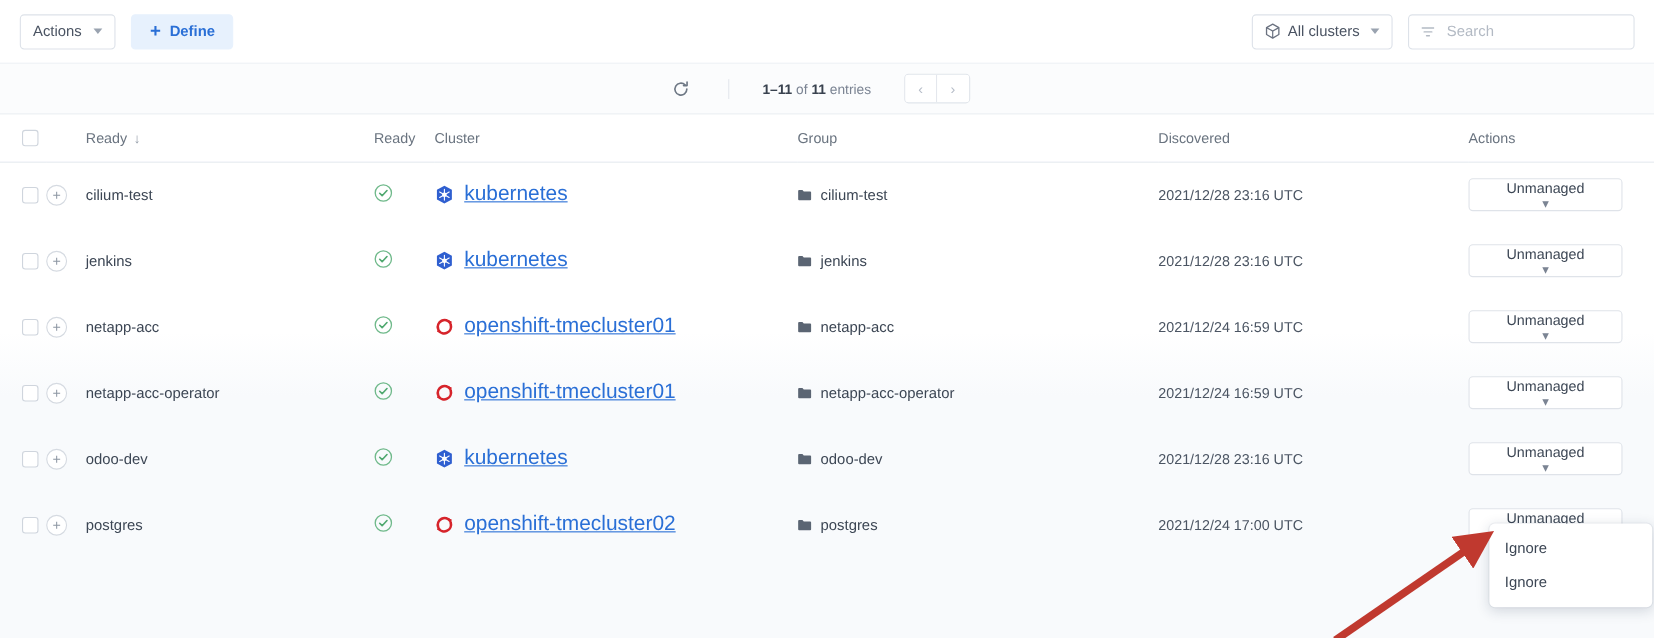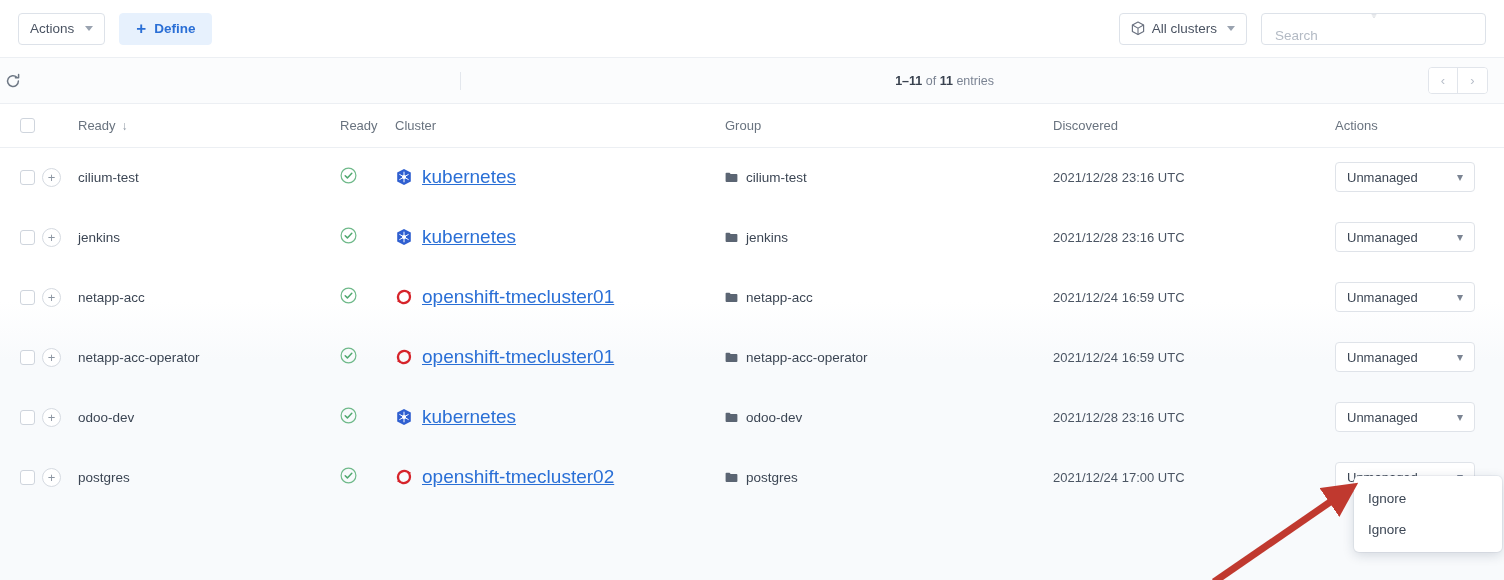--- a/index.html
+++ b/index.html
@@ -63,23 +63,23 @@
   }
   .plus-glyph { font-size: 17px; font-weight: 700; line-height: 1; color:#2a6fd6;}
   .spacer { flex: 1; }
 
   .clusters-select {
     height: 32px; border: 1px solid #dde2e9; border-radius: 4px;
     background: #fff; display: flex; align-items: center; gap: 7px;
     padding: 0 11px; font-size: 13.5px; color: #4a5362; cursor: pointer;
   }
   .search-box {
-    height: 32px; width: 225px; margin-left: 14px;
+    height: 32px; width: 206px; margin-left: 14px;
     border: 1px solid #dde2e9; border-radius: 4px; background: #fff;
-    display: flex; align-items: center; gap: 9px; padding: 0 11px; flex-direction: column;
+    display: flex; align-items: center; gap: 9px; padding: 0 11px;
   }
   .search-box input {
     border: none; outline: none; background: transparent;
     font-size: 13.5px; font-family: inherit; color: #3b4453; width: 100%;
   }
   .search-box input::placeholder { color: #b3bac4; }
 
   .seg-group {
     margin-left: 20px; display: flex; align-items: stretch;
     height: 32px; border: 1px solid #dde2e9; border-radius: 4px; overflow: hidden;
@@ -91,21 +91,21 @@
   }
   .seg:last-child { border-right: none; }
   .seg.active { background: #e8f2fe; color: #2a6fd6; }
   .count-badge {
     background: #2f6fd0; color: #fff; border-radius: 9px;
     font-size: 11.5px; font-weight: 700; padding: 2px 7px; line-height: 1.1;
   }
 
   
   .pagination-bar {
-    height: 46px; display: flex; align-items: center; justify-content: space-between;
+    height: 46px; display: flex; align-items: center; justify-content: center;
     padding-right: 16px; gap: 30px;
     background: #fbfcfd; border-bottom: 1px solid #eceff3;
   }
   .refresh-btn {
     width: 26px; height: 26px; display: flex; align-items: center; justify-content: center;
     cursor: pointer;
   }
   .pg-divider { width: 1px; height: 18px; background: #e3e7ed; }
   .entries-text { font-size: 12.5px; color: #7b8493; }
   .entries-text b { color: #39424f; font-weight: 700; }
@@ -154,21 +154,21 @@
   .cluster-link {
     color: #2a6fd6; text-decoration: underline; cursor: pointer; font-size: 19px;
   }
   .group-cell { display: flex; align-items: center; gap: 8px; color: #3c4654; }
   .folder-ico { width: 13px; height: 11px; flex: none; display:block;}
   .disc-text { color: #4b5563; font-size: 13px; }
 
   .unmanaged-select {
     width: 140px; height: 30px; border: 1px solid #dfe3e9; border-radius: 4px;
     background: #fff; display: flex; align-items: center; justify-content: space-between;
-    padding: 0 11px; font-size: 13px; color: #3c4654; cursor: pointer;
+    padding: 0 11px; font-size: 13px; color: #3c4654; cursor: pointer; flex-direction: column;
   }
   .chev { color: #7b8493; font-size: 12px; }
 
   
   .dropdown-menu {
     position: absolute; left: 1354px; top: 476px; width: 148px;
     background: #fff; border-radius: 5px;
     box-shadow: 0 3px 12px rgba(25,40,70,.17), 0 0 0 1px rgba(25,40,70,.05);
     padding: 7px 0; z-index: 40;
   }

